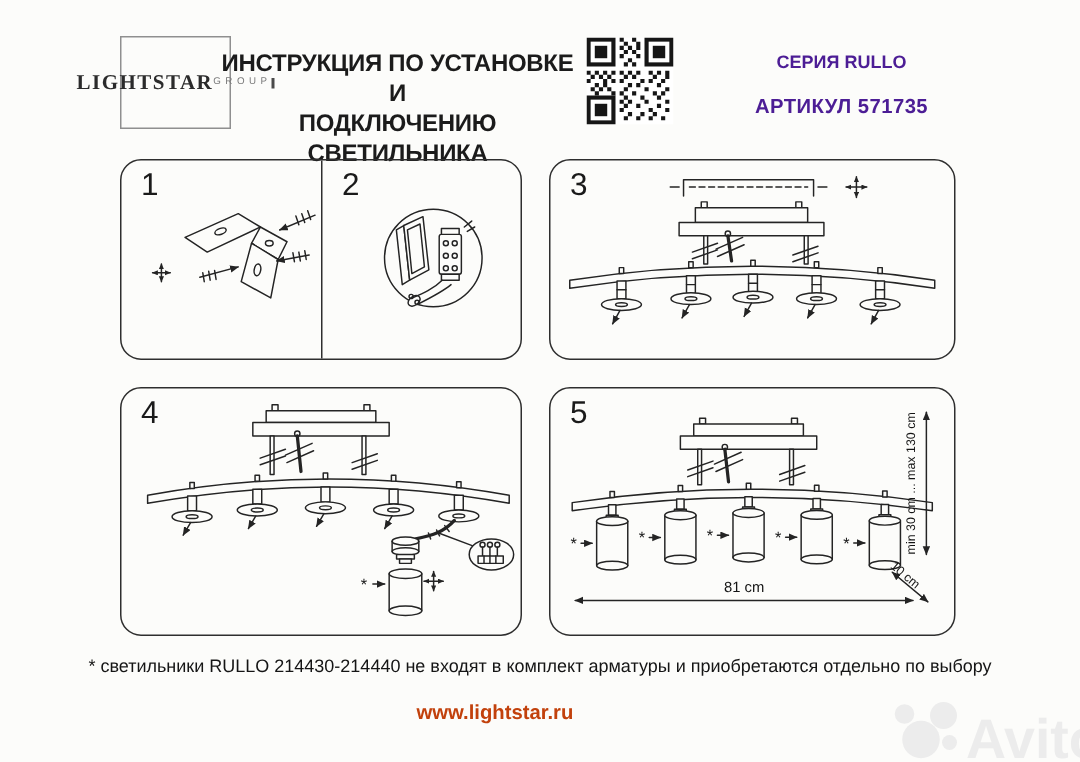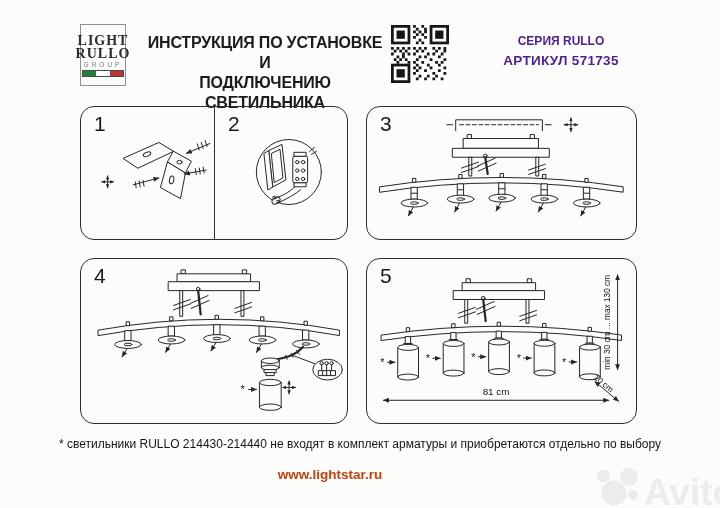--- a/index.html
+++ b/index.html
@@ -1,33 +1,33 @@
 <!DOCTYPE html>
 <html><head>
 <meta charset="utf-8">
 <style>
   html,body{margin:0;padding:0;background:#e8e8e8;}
   .page{position:relative;width:720px;height:508px;margin:0 auto;background:#fcfcfa;
         font-family:"Liberation Sans","DejaVu Sans",sans-serif;color:#1f1f1f;overflow:hidden;}
 
   
-  .logo{position:absolute;left:80px;top:24px;width:46px;height:62px;border:1.5px solid #8f8f8f;
-        box-sizing:border-box;display:flex;flex-direction:column;align-items:center;justify-content:center;}
+  .logo{position:absolute;left:80px;top:24px;width:74px;height:62px;border:1.5px solid #8f8f8f;
+        box-sizing:border-box;display:flex;flex-direction:row;align-items:center;justify-content:center;}
   .logo .l1,.logo .l2{font-family:"Liberation Serif","DejaVu Serif",serif;font-weight:bold;
         font-size:14px;line-height:13px;letter-spacing:1px;color:#2b2b2b;}
   .logo .l3{font-size:6.5px;letter-spacing:3px;color:#7a7a7a;margin:1px 0 2px;}
   .flag{width:42px;height:7px;border:1px solid #4a4a4a;display:flex;box-sizing:border-box;}
   .flag i{flex:1;} .flag .fg{background:#23803a;} .flag .fw{background:#ffffff;} .flag .fr{background:#bf3430;}
 
   .title{position:absolute;left:142px;top:33px;width:246px;text-align:center;font-weight:bold;
          font-size:16px;line-height:20px;letter-spacing:-0.2px;color:#1b1b1b;}
   .qr{position:absolute;left:391px;top:25px;width:58px;height:58px;}
   .series{position:absolute;left:471px;top:34px;width:180px;text-align:center;font-weight:bold;color:#4c1d95;}
   .series .s1{font-size:12px;}
-  .series .s2{font-size:13.5px;margin-top:5px;letter-spacing:0.3px;text-align:center;}
+  .series .s2{font-size:13.5px;margin-top:15px;letter-spacing:0.3px;text-align:center;}
 
   
   .panel{position:absolute;border:1.6px solid #2e2e2e;border-radius:14px;box-sizing:border-box;}
   #pA{left:80px;top:106px;width:268px;height:134px;}
   #pB{left:366px;top:106px;width:271px;height:134px;}
   #pC{left:80px;top:258px;width:268px;height:166px;}
   #pD{left:366px;top:258px;width:271px;height:166px;}
   .divider{position:absolute;left:133px;top:0;bottom:0;width:1.4px;background:#2e2e2e;}
   .num{position:absolute;top:5px;left:13px;font-size:21px;color:#1a1a1a;}
   .num2{left:147px;}
@@ -49,21 +49,21 @@
   .avito .wm{fill:#ececec;stroke:none;}
   .avito text{font-weight:bold;font-size:37px;font-family:"Liberation Sans","DejaVu Sans",sans-serif;}
 </style>
 </head>
 <body>
 
 <div class="page">
 
   <div class="logo">
     <div class="l1">LIGHT</div>
-    <div class="l2">RULLO</div>
+    <div class="l2">STAR</div>
     <div class="l3">GROUP</div>
     <div class="flag">
         <i class="fg"></i>
         <i class="fw"></i>
         <i class="fr"></i>
       </div>
   </div>
 
   <div class="title">
     <div>ИНСТРУКЦИЯ ПО УСТАНОВКЕ И</div>

